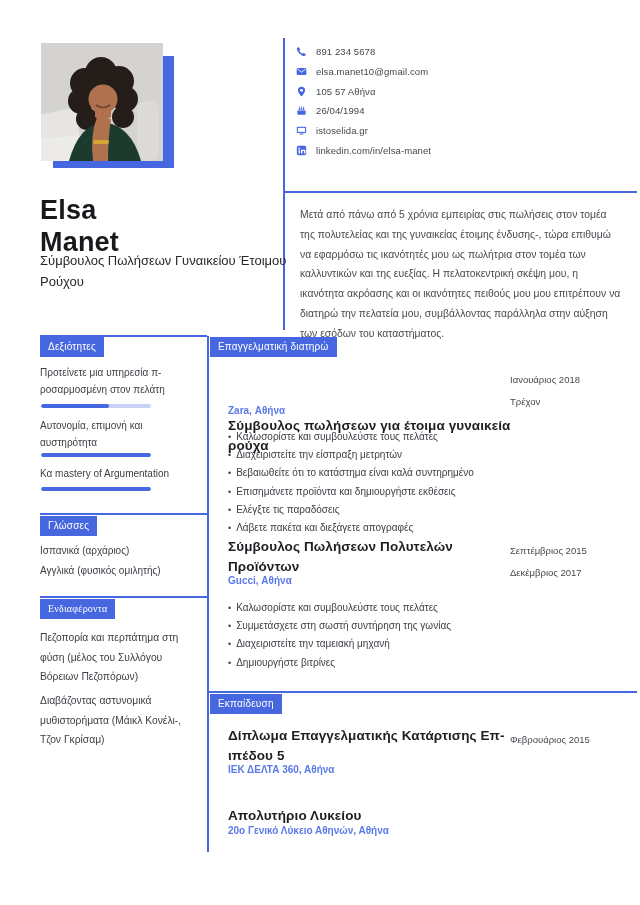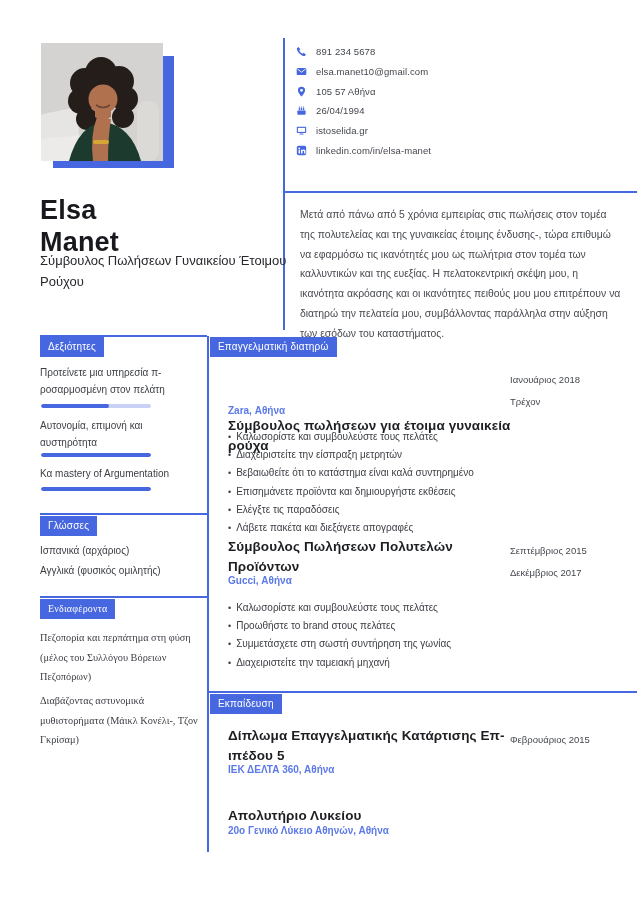--- a/index.html
+++ b/index.html
@@ -36,21 +36,21 @@
   #badge-skills { left:40px; top:337px; }
   #skill-0-label { top:364px; }  #skill-0-bar { top:404px; }
   #skill-1-label { top:417px; }  #skill-1-bar { top:453px; }
   #skill-2-label { top:465px; }  #skill-2-bar { top:487px; }
   #hline-languages { left:40px; top:513px; width:167px; height:1.6px; }
   #badge-languages { left:40px; top:516px; }
   .lang { left:40px; width:170px; font-size:10px; color:#3b3e44; }
   #language-0 { top:545px; } #language-1 { top:565px; }
   #hline-interests { left:40px; top:596px; width:167px; height:1.6px; }
   #badge-interests { left:40px; top:599px;font-family:Liberation Serif, serif; }
-  .interest { left:40px; width:162px; font-size:10.3px; line-height:19.5px; color:#3b3e44;font-family:Liberation Serif, serif; }
+  .interest { left:40px; width:162px; font-size:10.3px; line-height:19.5px; color:#3b3e44; }
   #interest-0 { top:628px; } #interest-1 { top:691px; }
   
   #vline-main { left:207px; top:336px; width:1.6px; height:516px; }
   #badge-experience { left:210px; top:337px; }
   #hline-education { left:207px; top:691px; width:430px; height:1.6px; }
   #badge-education { left:210px; top:694px; }
   .entry-title { left:228px; width:287px; font-size:13.5px; font-weight:700; color:#1c1e22; line-height:19.5px; letter-spacing:.1px; }
   .entry-org { left:228px; width:287px; font-size:10px; font-weight:700; color:var(--link); }
   .entry-dates { left:510px; width:95px; font-size:9.5px; line-height:21.5px; color:#45484e; }
   .bullets { left:228px; width:305px; list-style:none; }
@@ -196,23 +196,23 @@
 </ul>
 
 <div class="abs entry-title" id="job-1-title">Σύμβουλος Πωλήσεων Πολυτελών Προϊόντων</div>
 <div class="abs entry-dates" id="job-1-dates">
   <div>Σεπτέμβριος 2015</div>
   <div>Δεκέμβριος 2017</div>
 </div>
 <div class="abs entry-org" id="job-1-org">Gucci, Αθήνα</div>
 <ul class="abs bullets" id="job-1-bullets">
   <li>Καλωσορίστε και συμβουλεύστε τους πελάτες</li>
-  <li>Προωθήστε το brand στους πελάτες</li>
   <li>Συμμετάσχετε στη σωστή συντήρηση της γωνίας</li>
   <li>Διαχειριστείτε την ταμειακή μηχανή</li>
+  <li>Δημιουργήστε βιτρίνες</li>
 </ul>
 
 <div class="abs hline" id="hline-education"></div>
 <span class="abs badge" id="badge-education">Εκπαίδευση</span>
 
 <div class="abs entry-title" id="edu-0-title">Δίπλωμα Επαγγελματικής Κατάρτισης Επ-ιπέδου 5</div>
 <div class="abs entry-dates" id="edu-0-dates">Φεβρουάριος 2015</div>
 <div class="abs entry-org" id="edu-0-org">ΙΕΚ ΔΕΛΤΑ 360, Αθήνα</div>
 
 <div class="abs entry-title" id="edu-1-title">Απολυτήριο Λυκείου</div>

